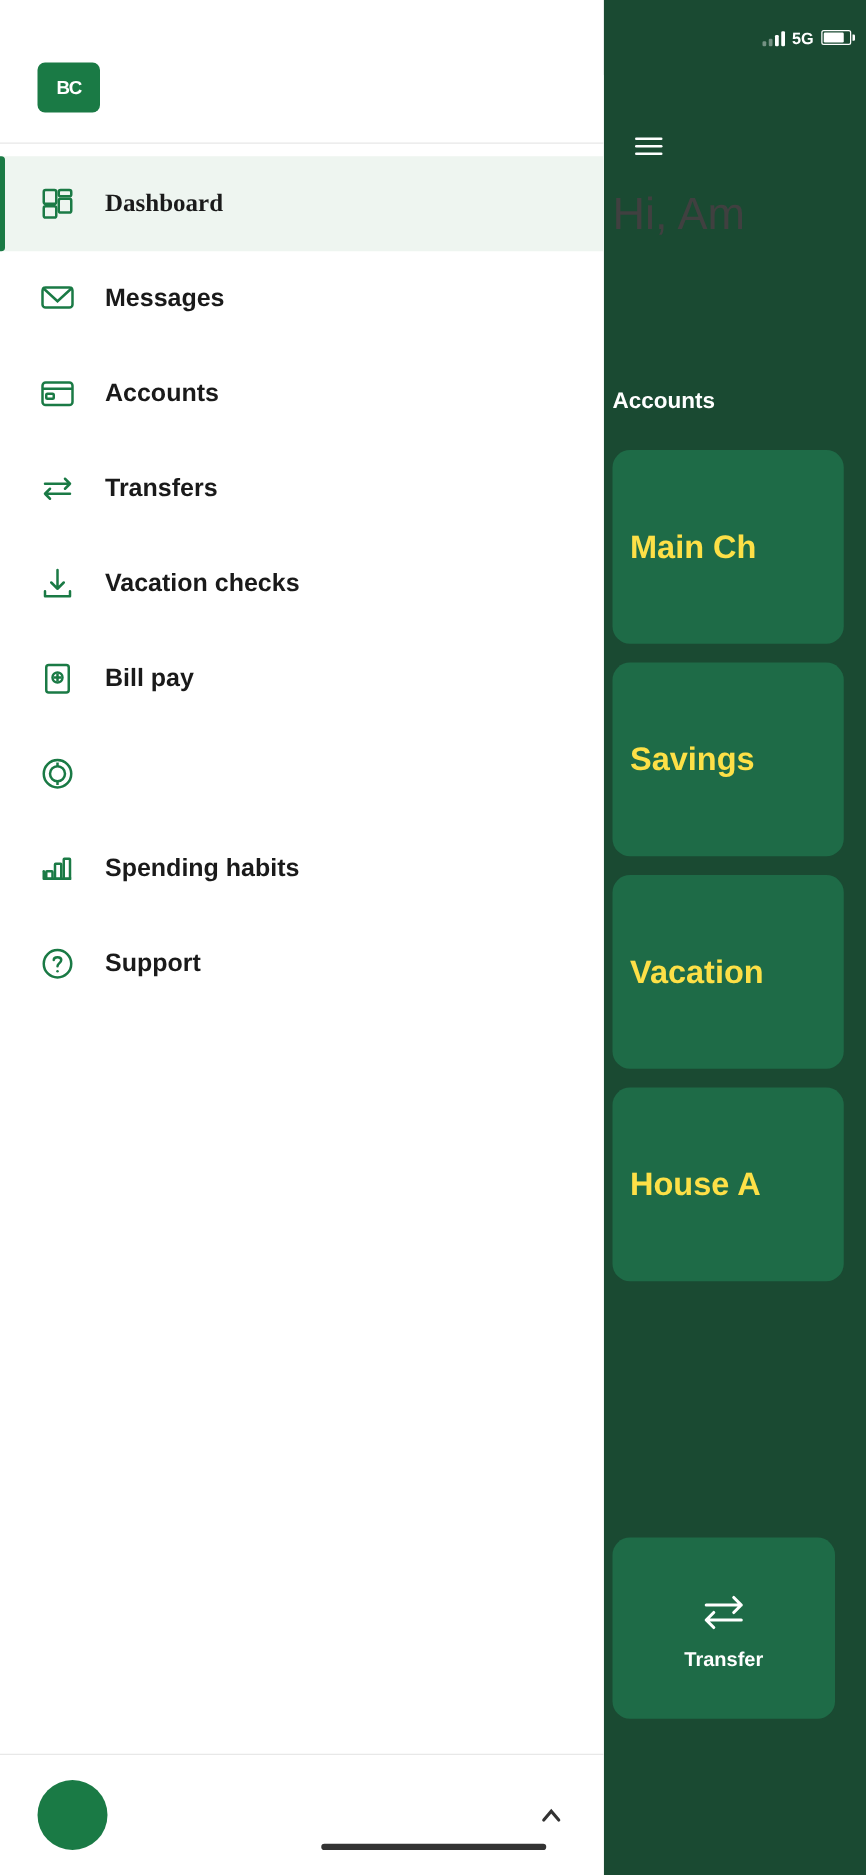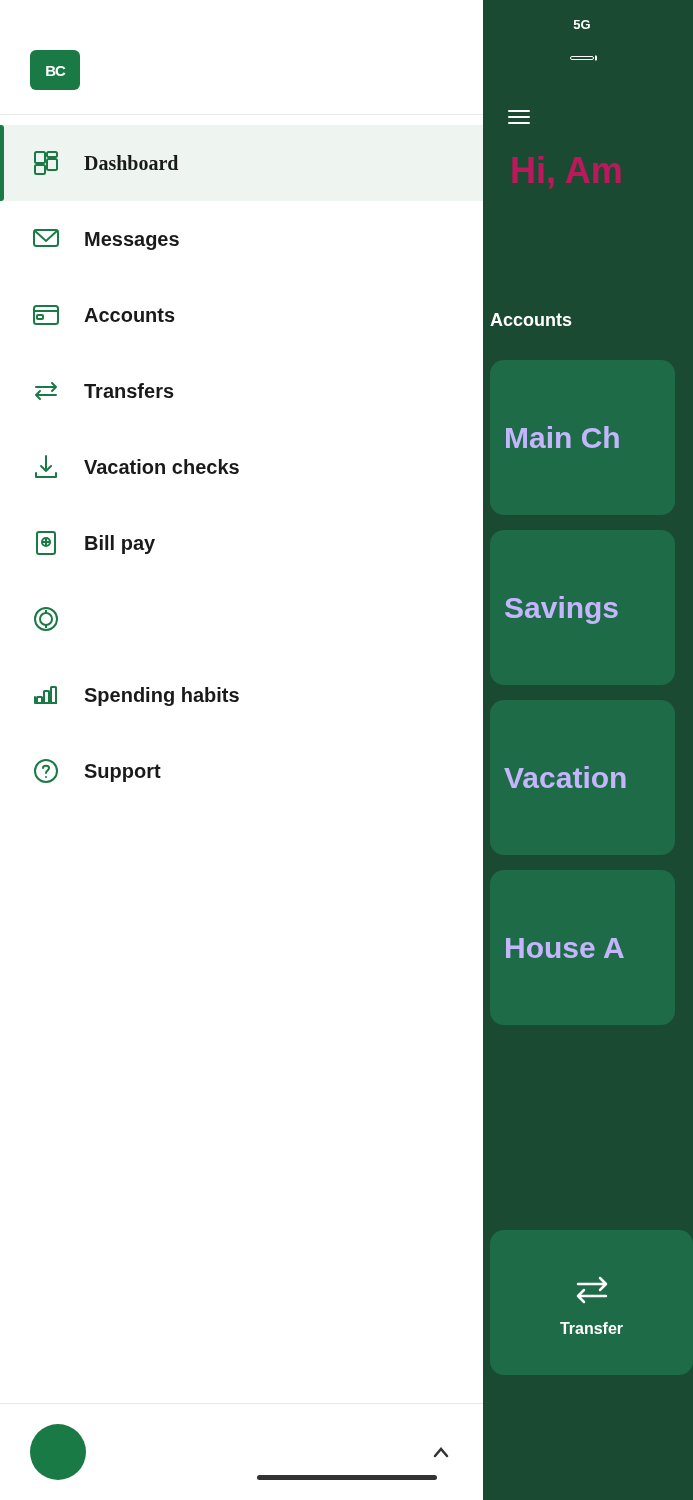--- a/index.html
+++ b/index.html
@@ -27,23 +27,22 @@
       position: absolute;
       top: 0;
       left: 483px;
       width: 210px;
       height: 60px;
       background-color: #1a4a32;
       display: flex;
       align-items: center;
       justify-content: flex-end;
       padding-right: 12px;
-      gap: 24px;
+      gap: 6px;
       z-index: 5;
-      flex-direction: column;
     }
 
     .signal-bars {
       display: flex;
       align-items: flex-end;
       gap: 2px;
       height: 14px;
     }
     .signal-bar {
       width: 3px;
@@ -105,24 +104,24 @@
       width: 22px;
       height: 2px;
       background: white;
       border-radius: 2px;
     }
 
     
     .greeting {
       position: absolute;
       top: 150px;
-      left: 510px;
-      color: #be185d;
+      left: 490px;
+      color: #404040;
       font-size: 36px;
-      font-weight: 700;
+      font-weight: 400;
       z-index: 5;
       white-space: nowrap;
     }
 
     
     .accounts-label-right {
       position: absolute;
       top: 310px;
       left: 490px;
       color: white;
@@ -139,37 +138,37 @@
       height: 155px;
       background-color: #1e6b47;
       border-radius: 14px;
       display: flex;
       align-items: center;
       padding: 20px 14px;
       z-index: 5;
       overflow: hidden;
     }
     .account-card-label {
-      color: #c4b5fd;
-      font-size: 30px;
+      color: #fde047;
+      font-size: 26px;
       font-weight: 700;
       white-space: nowrap;
     }
 
     .card-main-ch { top: 360px; }
     .card-savings { top: 530px; }
     .card-vacation { top: 700px; }
     .card-house { top: 870px; }
 
     
     .transfer-card {
       position: absolute;
       left: 490px;
       top: 1230px;
-      width: 203px;
+      width: 178px;
       height: 145px;
       background-color: #1e6b47;
       border-radius: 14px;
       display: flex;
       flex-direction: column;
       align-items: center;
       justify-content: center;
       gap: 8px;
       z-index: 5;
     }

